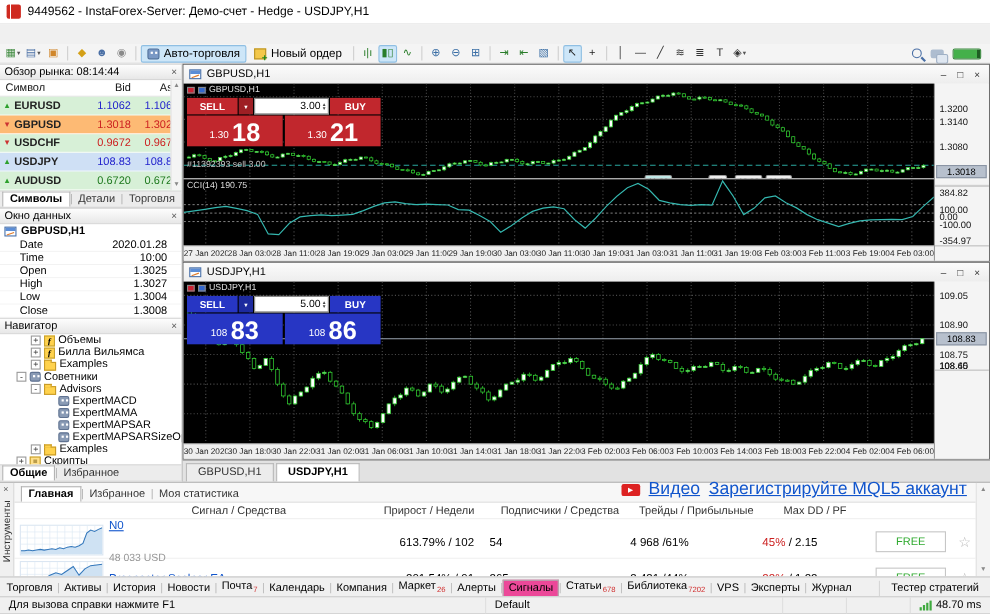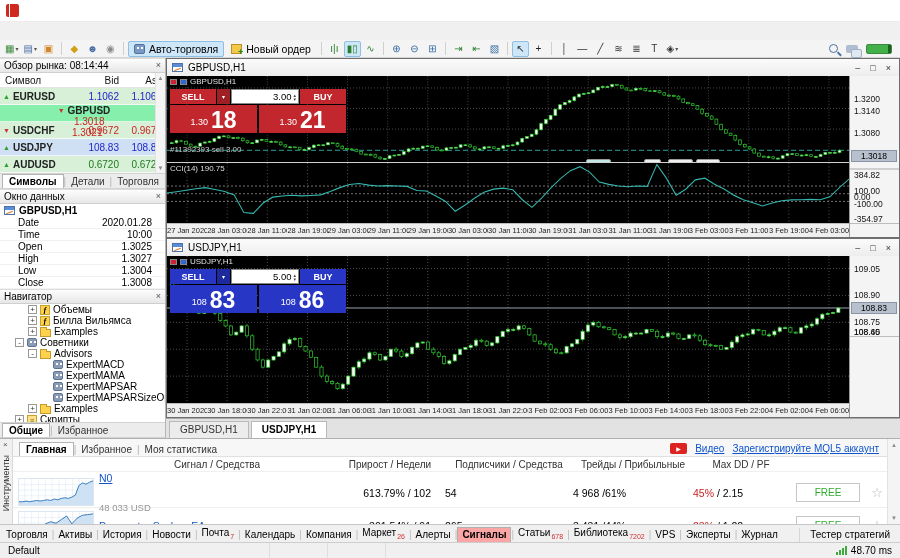--- a/index.html
+++ b/index.html
@@ -108,56 +108,57 @@
 .ctab.on{background:#fff;font-weight:bold;color:#000}
 
 .toolbox{position:absolute;top:438px;left:0;right:0;height:86px;background:#fff;border-top:1px solid #b0b0b0;display:flex}
 .tb-strip{width:13px;flex:none;background:#f0f0f0;border-right:1px solid #dadada;position:relative}
 .tb-strip .x{position:absolute;top:1px;left:3px;font-size:8px;color:#555}
 .tb-strip .lbl{position:absolute;top:16px;left:1px;writing-mode:vertical-rl;transform:rotate(180deg);font-size:9px;color:#333;white-space:nowrap}
 .tb-main{flex:1;display:flex;flex-direction:column;min-width:0}
 .tb-tabs{height:18px;flex:none;display:flex;align-items:flex-end;background:#f7f7f7;border-bottom:1px solid #e0e0e0;padding-left:6px;font-size:10px}
 .tb-links{margin-left:auto;display:flex;align-items:center;gap:8px;padding:0 8px 2px 0}
 .yt{width:17px;height:11px;background:#d22;border-radius:2px;color:#fff;font-size:6px;display:flex;align-items:center;justify-content:center}
-.link{color:#15c;text-decoration:underline;font-size:10px;white-space:nowrap}
+.link{color:#15c;text-decoration:underline;font-size:16px;white-space:nowrap}
 .tb-grid{display:grid;grid-template-columns:86px 1fr 110px 128px 120px 96px 78px 20px;align-items:center}
 .tb-headrow{height:15px;flex:none;font-size:10px;color:#333;border-bottom:1px solid #f0f0f0}
 .tb-headrow div{text-align:center;white-space:nowrap;overflow:hidden}
 .tb-rows{flex:1;overflow:hidden}
 .sigrow{height:36px;border-bottom:1px solid #f0f0f0}
 .spark{width:76px;height:28px;margin-left:5px;border:1px solid #dbe6f2;background:#fff}
 .sname{font-size:10.5px}
 .sname a{color:#15c;text-decoration:underline}
 .sfunds{color:#969696;font-size:9.5px;margin-top:18px}
 .rv{text-align:left;font-size:10.5px;white-space:nowrap}
 .rv.right{text-align:right;padding-right:14px}
 .red{color:#cc2222}
 .free-btn{width:64px;height:19px;border:1px solid #c6c6c6;background:#fff;color:#2faa2f;font-size:10px;display:flex;align-items:center;justify-content:center;margin:0 auto}
 .star{color:#b8b8b8;font-size:13px;text-align:center}
 .tb-scroll{width:13px;flex:none;background:#f4f4f4;border-left:1px solid #e2e2e2;display:flex;flex-direction:column;justify-content:space-between;align-items:center;font-size:6px;color:#888;padding:3px 0}
 
 .bottomtabs{position:absolute;top:524px;left:0;right:0;height:18px;background:#f0f0f0;border-top:1px solid #c6c6c6;display:flex;align-items:flex-end;font-size:10px;padding-left:2px;overflow:hidden}
 .btab{padding:1px 4px 2px;white-space:nowrap}
-.btab.on{background:#fca5a5;border:1px solid #b0b0b0;border-bottom:none;font-weight:bold}
+.btab.on{background:#ec4899;border:1px solid #b0b0b0;border-bottom:none;font-weight:normal}
 .bsep{color:#bbb;padding:1px 0 2px}
 .badge{color:#d03030;font-size:7px;vertical-align:sub;margin-left:1px}
 .bt-right{margin-left:auto;padding:1px 10px 2px;border-left:1px solid #d6d6d6;white-space:nowrap}
 .statusbar{position:absolute;top:542px;left:0;right:0;height:16px;background:#f0f0f0;border-top:1px solid #cdcdcd;display:flex;align-items:center;font-size:10px}
 .scell{height:100%;display:flex;align-items:center;padding:0 8px;border-right:1px solid #dedede;white-space:nowrap;overflow:hidden}
 .scell.grow{flex:1}
 .bars{display:inline-flex;align-items:flex-end;gap:1px;margin-right:4px}
 .bars i{display:block;width:2px;background:#3faa3f}
 </style>
 </head>
 <body>
 
 <div class="app">
 
   <div class="titlebar">
     <span class="mt5logo"></span>
+    <span>9449562 - InstaForex-Server: Демо-счет - Hedge - USDJPY,H1</span>
   </div>
 
 
   <div class="toolbar" id="toolbar">
       <span class="tbi" style="color: rgb(63, 138, 63);">▦<span class="dd">▾</span></span>
       <span class="tbi" style="color: rgb(74, 111, 165);">▤<span class="dd">▾</span></span>
       <span class="tbi" style="color: rgb(208, 134, 42);">▣</span>
       <span class="sep"></span>
       <span class="tbi" style="color: rgb(212, 160, 23);">◆</span>
       <span class="tbi" style="color: rgb(74, 111, 165);">☻</span>
@@ -216,21 +217,21 @@
         </div>
         <div id="mw-rows">
             <div class="mw-row" style="background: rgb(215, 240, 215);">
               <span class="sym">
                 <span class="arr" style="color: rgb(44, 160, 44);">▲</span>
                 <span>EURUSD</span>
               </span>
               <span class="bid" style="color: rgb(34, 34, 204);">1.1062</span>
               <span class="ask" style="color: rgb(34, 34, 204);">1.1065</span>
             </div>
-            <div class="mw-row" style="background: #86efac; flex-direction: column;">
+            <div class="mw-row" style="background: #fdba74;">
               <span class="sym">
                 <span class="arr" style="color: rgb(204, 51, 51);">▼</span>
                 <span>GBPUSD</span>
               </span>
               <span class="bid" style="color: rgb(204, 34, 34);">1.3018</span>
               <span class="ask" style="color: rgb(204, 34, 34);">1.3021</span>
             </div>
             <div class="mw-row" style="background: rgb(215, 240, 215);">
               <span class="sym">
                 <span class="arr" style="color: rgb(204, 51, 51);">▼</span>
@@ -1285,20 +1286,21 @@
       <span class="bsep">|</span>
       <span class="btab">VPS</span>
       <span class="bsep">|</span>
       <span class="btab">Эксперты</span>
       <span class="bsep">|</span>
       <span class="btab">Журнал</span>
       <span class="bt-right">Тестер стратегий</span>
     </div>
 
   <div class="statusbar">
+    <div class="scell grow">Для вызова справки нажмите F1</div>
     <div class="scell" style="width:270px">Default</div>
     <div class="scell" style="width:58px"></div>
     <div class="scell" style="width:58px"></div>
     <div class="scell" style="border-right:none;margin-left:auto">
       <span class="bars">
           <i style="height:3px"></i>
           <i style="height:5px"></i>
           <i style="height:7px"></i>
           <i style="height:9px"></i>
         </span>

